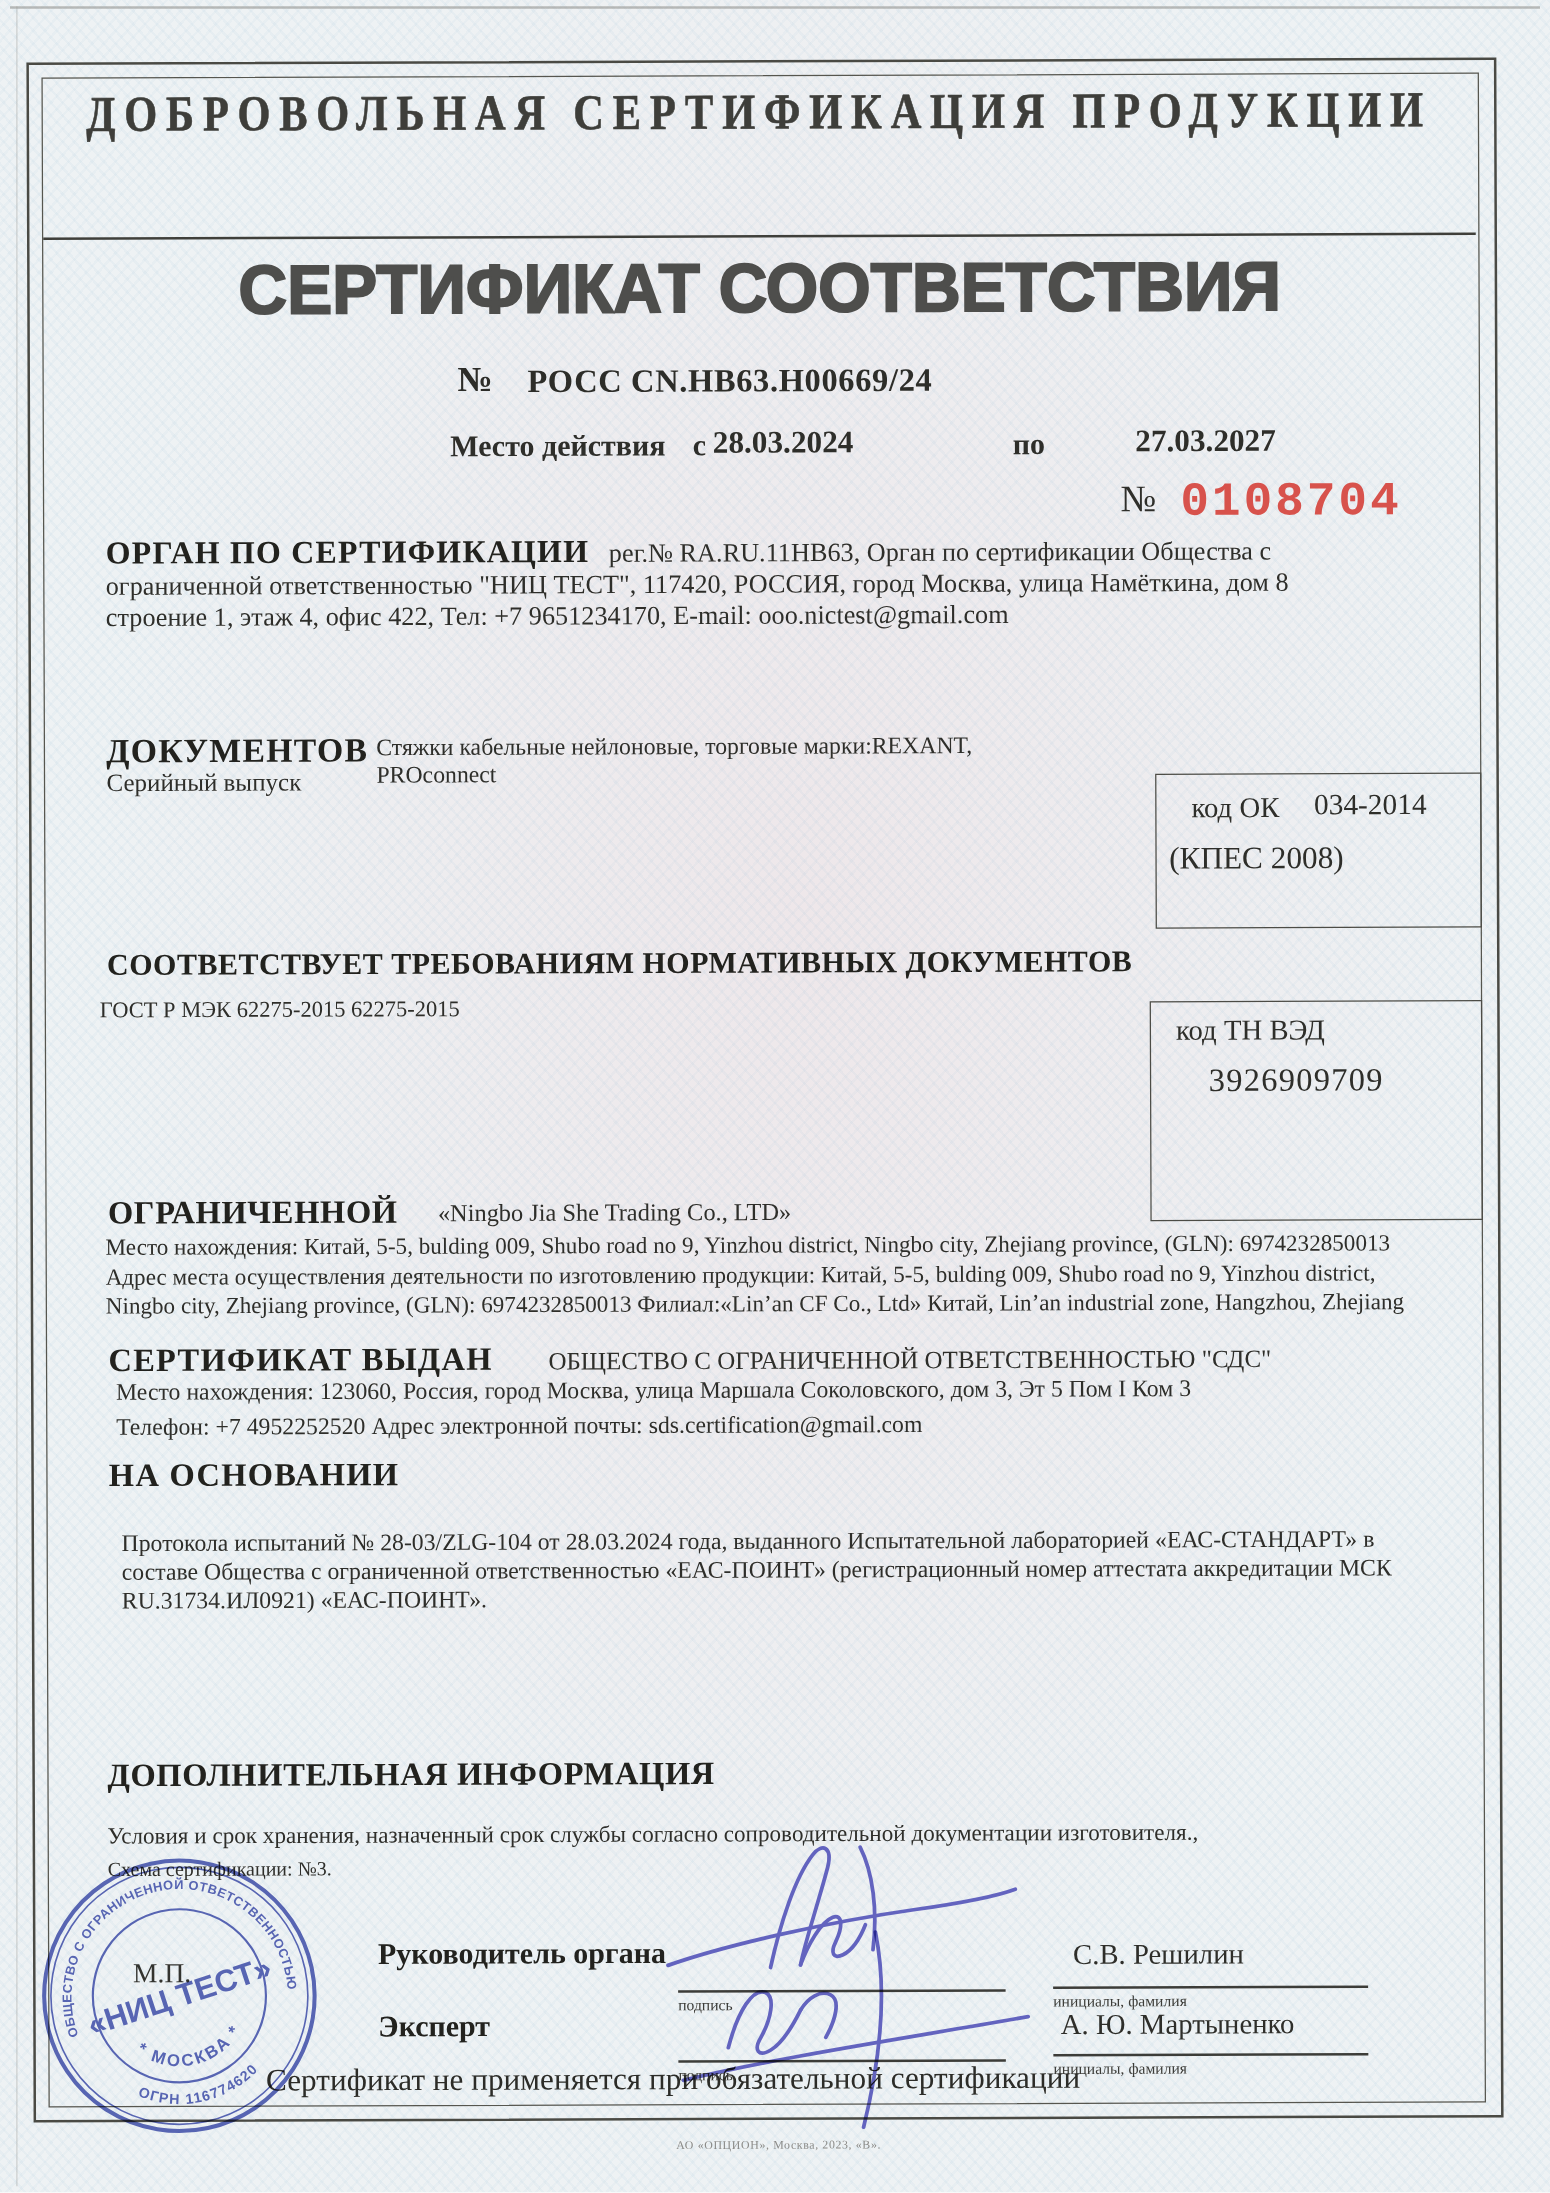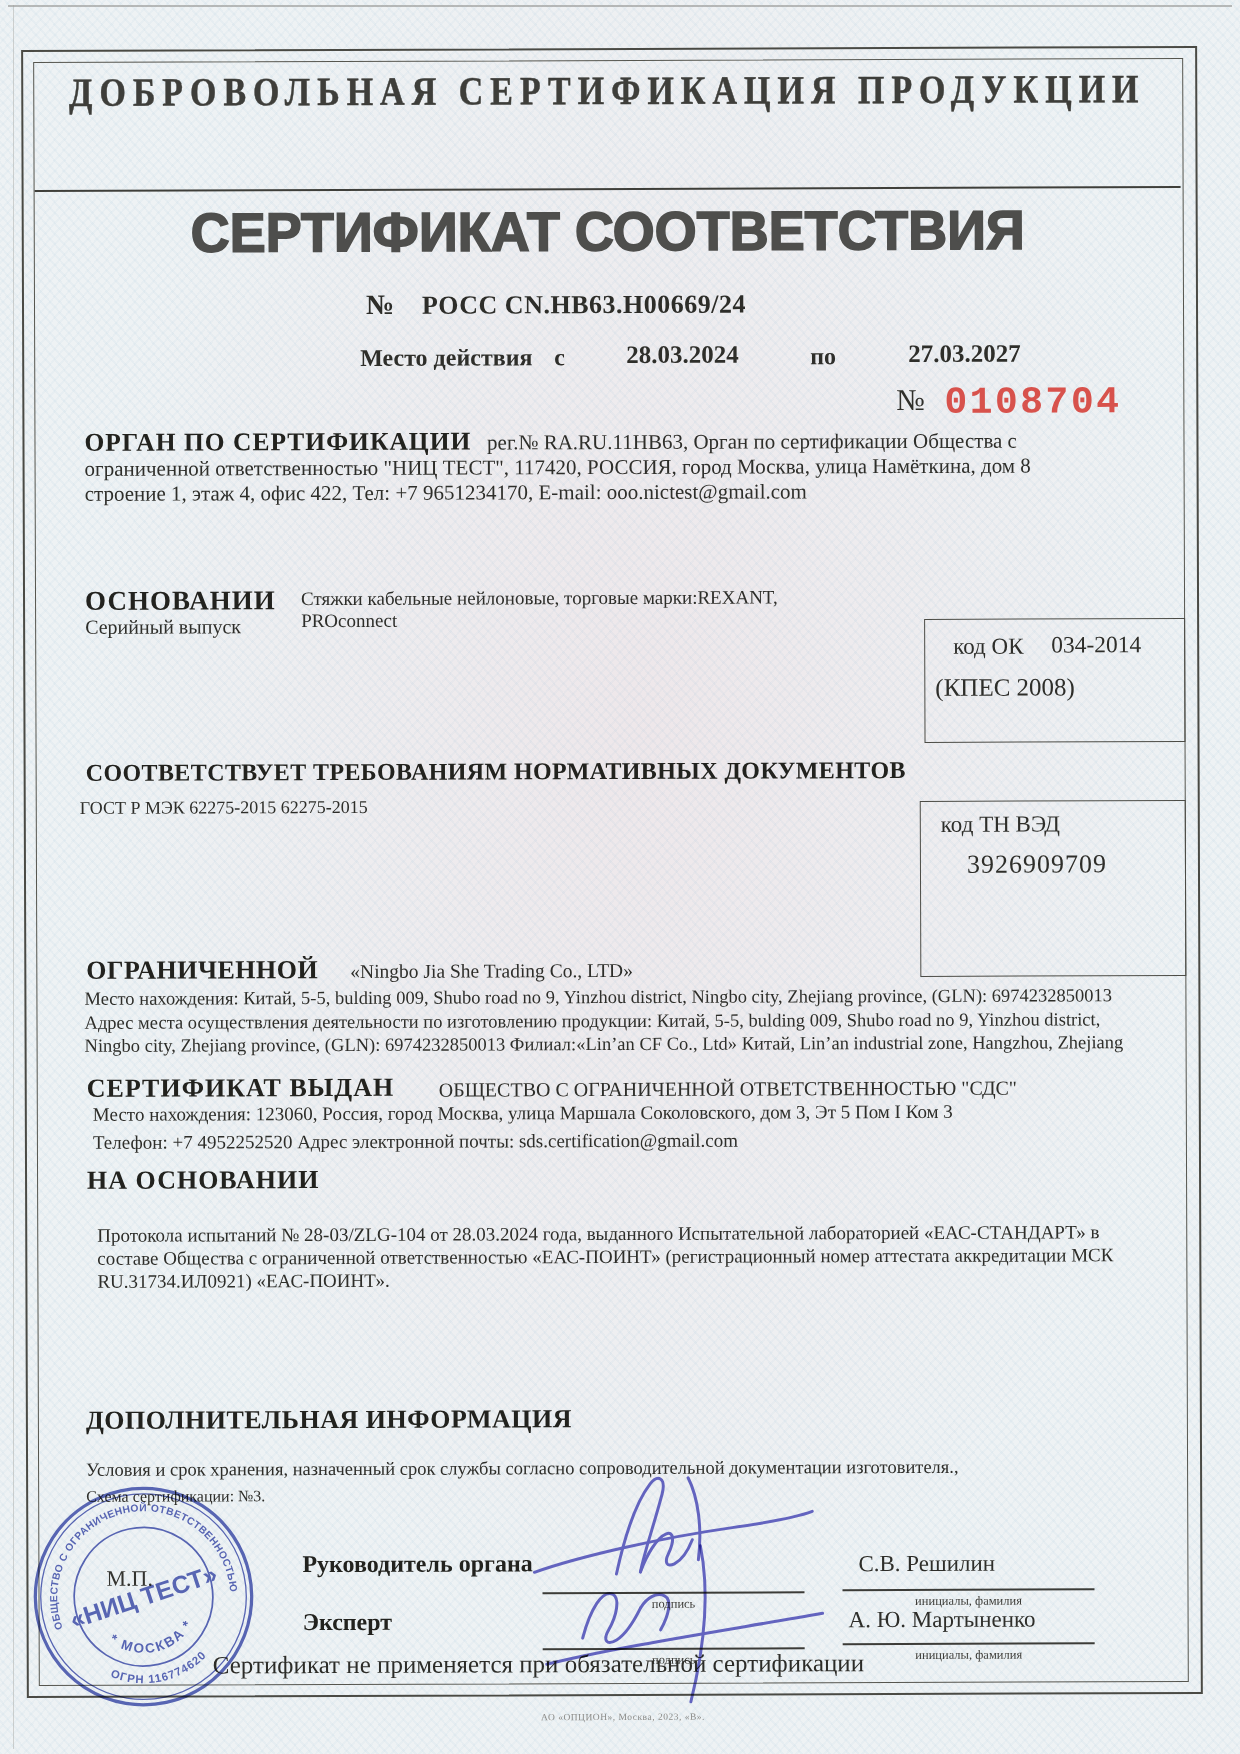--- a/index.html
+++ b/index.html
@@ -20,21 +20,21 @@
   .abs{position:absolute;}
   .hdr-title{left:36px;top:72px;width:1148px;text-align:center;font-weight:bold;font-size:34px;
     letter-spacing:7px;color:#3e3e3a;transform:scaleY(1.18);-webkit-text-stroke:.4px #3e3e3a;}
   .cert-title{left:36px;top:200px;width:1148px;text-align:center;
     font-family:"Liberation Sans",sans-serif;font-weight:700;font-size:54px;color:#4e4e4c;
     letter-spacing:0;-webkit-text-stroke:1.6px #4e4e4c;transform:scaleY(1.02);}
   .no-label{left:368px;top:288px;font-size:28px;font-weight:bold;color:#2d2d29;}
   .no-value{left:424px;top:290px;font-size:26px;font-weight:bold;letter-spacing:.5px;color:#2d2d29;}
   .val-label{left:362px;top:344px;font-size:24px;font-weight:bold;}
   .val-from-label{left:556px;top:344px;font-size:24px;font-weight:bold;}
-  .val-from{left:628px;top:341px;font-size:25px;font-weight:bold;}
+  .val-from{left:572px;top:341px;font-size:25px;font-weight:bold;}
   .val-to-label{left:812px;top:344px;font-size:24px;font-weight:bold;}
   .val-to{left:862px;top:341px;font-size:25px;font-weight:bold;margin-left:48px;}
   .serial-label{left:898px;top:384px;font-size:30px;color:#2f2f2b;}
   .serial-value{left:946px;top:382px;font-family:"Liberation Mono",monospace;font-weight:bold;
     font-size:38px;color:#d6453e;letter-spacing:2.5px;opacity:.92;}
   .para{line-height:1.22;}
   .org-para{left:86px;top:428px;width:1008px;font-size:21px;line-height:25px;}
   .org-para b{font-size:25.5px;letter-spacing:1px;color:#22221e;}
   .sec-title{font-weight:bold;color:#22221e;}
   .product-title{left:86px;top:584px;font-size:27px;letter-spacing:1px;}
@@ -62,21 +62,21 @@
   .add-title{left:84px;top:1404px;font-size:26px;letter-spacing:.5px;}
   .add-t1{left:84px;top:1458px;font-size:18.5px;}
   .add-t2{left:84px;top:1486px;font-size:16px;}
   .role1{left:300px;top:1550px;font-size:24px;font-weight:bold;color:#22221e;}
   .role2{left:300px;top:1608px;font-size:24px;font-weight:bold;color:#22221e;}
   .sig-line{border-bottom:2px solid #3c3c38;height:0;}
   .sigline1{left:540px;top:1592px;width:262px;}
   .nameline1{left:840px;top:1590px;width:252px;}
   .sigline2{left:540px;top:1648px;width:262px;}
   .nameline2{left:840px;top:1644px;width:252px;}
-  .caption{font-size:12.5px;color:#3d3d39;text-align:center;}
+  .caption{font-size:12.5px;color:#3d3d39;}
   .cap-sig1{left:540px;top:1597px;width:262px;}
   .cap-name1{left:840px;top:1595px;width:252px;}
   .cap-sig2{left:540px;top:1653px;width:262px;}
   .cap-name2{left:840px;top:1649px;width:252px;}
   .name1{left:856px;top:1552px;font-size:23px;}
   .name2{left:846px;top:1608px;font-size:23px;}
   .mp{left:104px;top:1564px;font-size:22px;color:#33332f;}
   .note{left:210px;top:1650px;font-size:25px;color:#2c2c28;}
   .printer{left:0;top:1712px;width:1240px;text-align:center;font-size:9.5px;color:#8b8b88;letter-spacing:.5px;}
   .stamp{left:22px;top:1476px;width:238px;height:238px;transform:rotate(-12deg);opacity:.84;mix-blend-mode:multiply;}
@@ -110,21 +110,21 @@
     <div class="abs val-to">27.03.2027</div>
 
     <div class="abs serial-label">№</div>
     <div class="abs serial-value">0108704</div>
 
     <div class="abs para org-para">
       <b>ОРГАН ПО СЕРТИФИКАЦИИ</b>&nbsp;&nbsp;
       <span>рег.№ RA.RU.11HB63, Орган по сертификации Общества с ограниченной ответственностью "НИЦ ТЕСТ", 117420, РОССИЯ, город Москва, улица Намёткина, дом 8 строение 1, этаж 4, офис 422, Тел: +7 9651234170, E-mail: ooo.nictest@gmail.com</span>
     </div>
 
-    <div class="abs sec-title product-title">ОСНОВАНИИ</div>
+    <div class="abs sec-title product-title">ДОКУМЕНТОВ</div>
     <div class="abs product-sub">Серийный выпуск</div>
     <div class="abs product-text">Стяжки кабельные нейлоновые, торговые марки:REXANT, PROconnect</div>
 
     <div class="abs box box-ok">
       <div class="box-ok-label">код ОК</div>
       <div class="box-ok-value">034-2014</div>
       <div class="box-ok-note">(КПЕС 2008)</div>
     </div>
 
     <div class="abs sec-title conf-title">СООТВЕТСТВУЕТ ТРЕБОВАНИЯМ НОРМАТИВНЫХ ДОКУМЕНТОВ</div>

